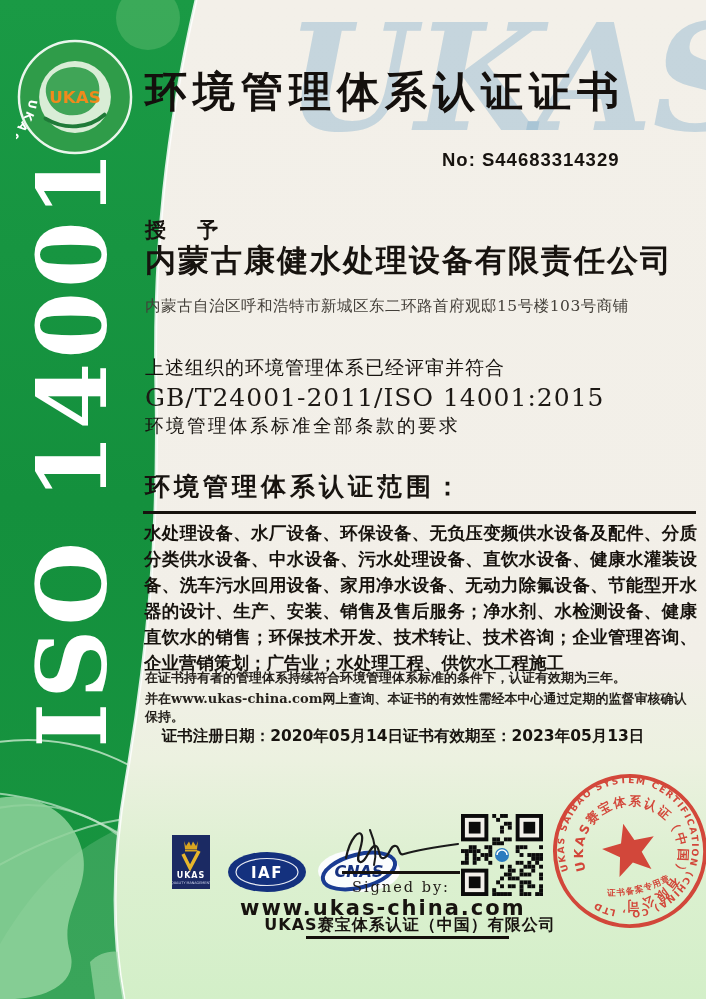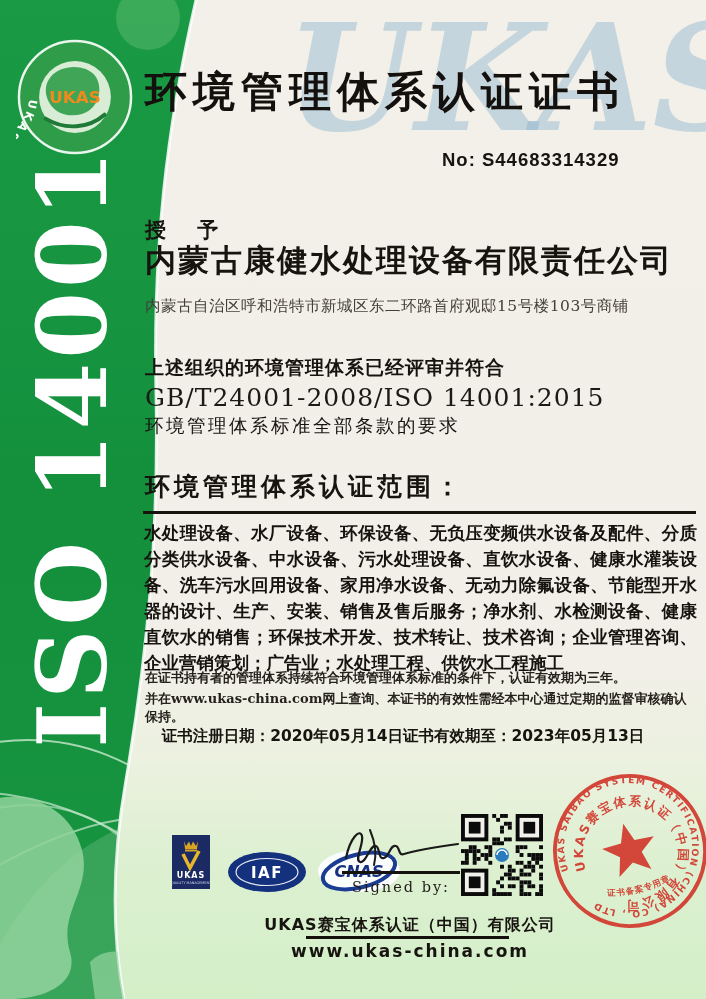--- a/index.html
+++ b/index.html
@@ -25,21 +25,21 @@
     font-family:"DejaVu Serif",serif;font-style:italic;font-weight:bold;
     font-size:148px;line-height:1;color:rgba(128,172,202,0.40);letter-spacing:0px;
   }
   .title{top:64px;z-index:3;font-family:"DejaVu Serif",serif;font-weight:bold;font-size:42px;letter-spacing:6px;color:#14100d;}
   .cert-no{position:absolute;left:442px;top:149px;z-index:3;font-family:Liberation Sans, sans-serif;font-weight:bold;font-size:18.5px;letter-spacing:1px;}
   
   .award-label{top:216px;z-index:3;font-weight:bold;font-size:21px;letter-spacing:12px;}
   .company{top:240px;z-index:3;font-family:"DejaVu Serif",serif;font-weight:bold;font-size:31px;letter-spacing:2px;}
   .address{top:296px;z-index:3;font-family:"DejaVu Serif",serif;font-size:15.5px;letter-spacing:0.5px;color:#433f39;}
   
-  .conf1{top:355px;z-index:3;font-weight:bold;font-size:19px;letter-spacing:1px;}
+  .conf1{top:355px;z-index:3;font-weight:normal;font-size:19px;letter-spacing:1px;}
   .standard{top:383px;z-index:3;font-family:"DejaVu Serif",serif;font-size:25px;letter-spacing:1px;color:#1d1915;}
   .conf2{top:413px;z-index:3;font-family:"DejaVu Serif",serif;font-size:18.5px;letter-spacing:2.5px;}
   
   .scope-title{top:470px;z-index:3;font-family:"DejaVu Serif",serif;font-weight:bold;font-size:25px;letter-spacing:4px;}
   .scope-rule{left:143px;top:511px;width:553px;height:3px;background:#17130e;z-index:3;}
   .scope-text{
     left:144px;top:520px;width:553px;z-index:3;
     font-weight:bold;font-size:17.5px;line-height:26px;text-align:justify;color:#16120d;
   }
   
@@ -51,21 +51,21 @@
   .iaf-logo{left:227px;top:851px;width:80px;height:42px;z-index:3;}
   .cnas-logo{left:317px;top:849px;width:84px;height:44px;z-index:3;}
   .sig-svg{left:340px;top:820px;width:125px;height:50px;z-index:3;}
   .sig-rule{left:342px;top:871px;width:118px;height:2.5px;background:#15110d;z-index:3;}
   .signed-by{left:342px;top:879px;width:118px;text-align:center;z-index:3;font-family:"DejaVu Serif",serif;font-size:14.5px;letter-spacing:2px;color:#201c17;}
   .qr-svg{left:461px;top:814px;width:82px;height:82px;z-index:3;}
   .stamp-svg{left:549px;top:769px;width:162px;height:164px;z-index:4;transform:rotate(-14deg);opacity:0.93;}
   
   .footer-company{left:240px;top:915px;width:340px;text-align:center;z-index:5;font-weight:bold;font-size:16px;letter-spacing:1px;}
   .footer-rule{left:306px;top:936px;width:203px;height:2.5px;background:#14100b;z-index:5;}
-  .footer-web{left:240px;top:941px;width:340px;text-align:center;z-index:5;font-weight:bold;font-size:17px;letter-spacing:2px;}
+  .footer-web{left:240px;top:896px;width:340px;z-index:5;font-weight:bold;font-size:21px;letter-spacing:2px;}
 </style>
 </head>
 <body>
 
 <div class="stage">
 
   <div class="watermark">UKAS</div>
 
   <svg class="band-svg" width="230" height="999" viewBox="0 0 230 999">
     <defs>
@@ -109,21 +109,21 @@
   </svg>
 
   <div class="center-col title">环境管理体系认证证书</div>
   <div class="cert-no">No: S44683314329</div>
 
   <div class="center-col award-label">授 予</div>
   <div class="center-col company">内蒙古康健水处理设备有限责任公司</div>
   <div class="center-col address">内蒙古自治区呼和浩特市新城区东二环路首府观邸15号楼103号商铺</div>
 
   <div class="center-col conf1">上述组织的环境管理体系已经评审并符合</div>
-  <div class="center-col standard">GB/T24001-2008/ISO 14001:2015</div>
+  <div class="center-col standard">GB/T24001-2011/ISO 14001:2015</div>
   <div class="center-col conf2">环境管理体系标准全部条款的要求</div>
 
   <div class="center-col scope-title">环境管理体系认证范围：</div>
   <div class="abs scope-rule"></div>
   <div class="abs scope-text">水处理设备、水厂设备、环保设备、无负压变频供水设备及配件、分质分类供水设备、中水设备、污水处理设备、直饮水设备、健康水灌装设备、洗车污水回用设备、家用净水设备、无动力除氟设备、节能型开水器的设计、生产、安装、销售及售后服务；净水剂、水检测设备、健康直饮水的销售；环保技术开发、技术转让、技术咨询；企业管理咨询、企业营销策划；广告业；水处理工程、供饮水工程施工</div>
 
   <div class="center-col note2">并在www.ukas-china.com网上查询、本证书的有效性需经本中心通过定期的监督审核确认保持。</div>
   <div class="center-col note1">在证书持有者的管理体系持续符合环境管理体系标准的条件下，认证有效期为三年。</div>
 
   <div class="abs dates-row">

